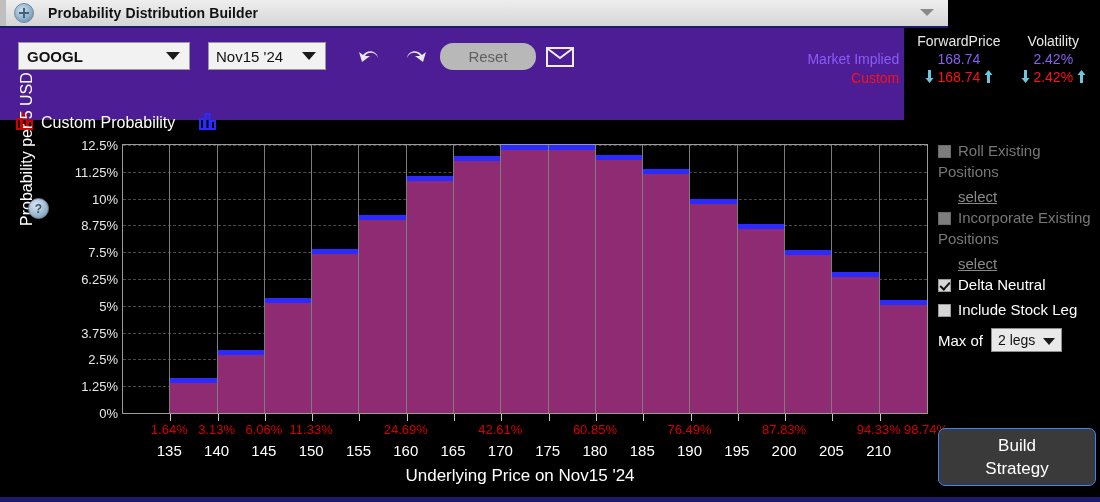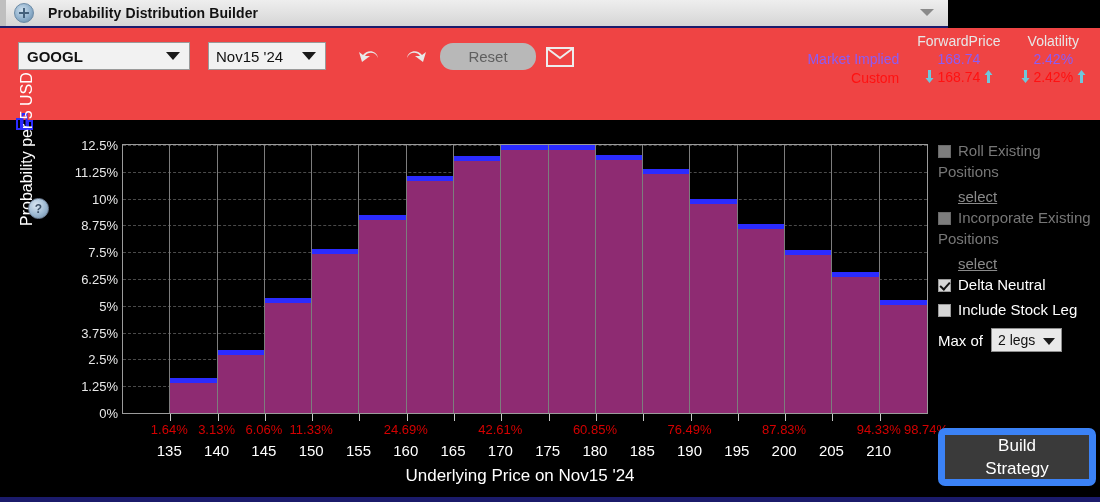--- a/index.html
+++ b/index.html
@@ -15,21 +15,21 @@
     background:radial-gradient(circle at 40% 35%,#cfe0ef 0%,#8fb0cc 55%,#5d7f9e 100%);
     border:1px solid #6b8aa6;position:relative;flex:none;}
   .tb-icon:before,.tb-icon:after{content:"";position:absolute;background:#44617c;}
   .tb-icon:before{left:4px;top:8px;width:10px;height:2px;}
   .tb-icon:after{left:8px;top:4px;width:2px;height:10px;}
   .tb-title{margin-left:14px;font-size:14px;font-weight:bold;color:#111;letter-spacing:.1px;}
   .tb-caret{position:absolute;right:14px;top:9px;width:0;height:0;
     border-left:7px solid transparent;border-right:7px solid transparent;border-top:7px solid #8a8a8a;}
 
   
-  .toolbar{position:absolute;left:0;top:28px;width:1100px;height:92px;background:#ef4444;}
+  .toolbar{position:absolute;left:0;top:28px;width:904px;height:92px;background:#4c1d95;}
   .combo{position:absolute;background:#f2f2f2;border:1px solid #9a9a9a;
     display:flex;align-items:center;box-sizing:border-box;color:#111;}
   .combo .lbl{font-size:15px;font-weight:bold;padding-left:8px;}
   .combo .cv{flex:1;}
   .combo .arw{width:0;height:0;margin-right:9px;
     border-left:7px solid transparent;border-right:7px solid transparent;border-top:8px solid #1a1a1a;}
   #sym{left:18px;top:14px;width:172px;height:28px;}
   #exp{left:208px;top:14px;width:118px;height:28px;}
   #exp .lbl{font-size:15px;font-weight:normal;padding-left:7px;}
 
@@ -94,21 +94,21 @@
     border:solid #111;border-width:0 2px 2px 0;transform:rotate(42deg);}
   .chk .ctext{display:inline;text-align:right;}
   .chk.dis,.chk.dis .ctext{color:#777;}
   .sel{color:#8a8a8a;text-decoration:underline;font-size:15px;margin-left:20px;display:block;
     line-height:21px;cursor:pointer;}
   .maxrow{display:flex;align-items:center;gap:8px;margin-top:8px;}
   .maxrow .mlbl{font-size:15px;color:#fff;}
   .legscombo{background:#e9e9e9;border:1px solid #8e8e8e;color:#111;font-size:14px;
     height:24px;display:flex;align-items:center;padding:0 6px;gap:8px;box-sizing:border-box;}
   .buildbtn{position:absolute;left:938px;top:428px;width:158px;height:58px;
-    background:#3a3a3a;border:7px solid #3b82f6;border-radius:7px;color:#fff;font-size:17px;
+    background:#3a3a3a;border:1px solid #3b82f6;border-radius:7px;color:#fff;font-size:17px;
     display:flex;flex-direction:column;align-items:center;justify-content:center;line-height:23px;
     cursor:pointer;font-family:"Liberation Sans",sans-serif;}
   .bottombar{position:absolute;left:0;bottom:0;width:1100px;height:5px;background:#1b1b6b;}
 </style>
 </head>
 <body>
 
 <div class="app">
 
   <div class="titlebar">
@@ -144,20 +144,30 @@
     <button class="reset">Reset</button>
 
     <div class="iconbtn" id="mail">
       <svg viewBox="0 0 28 20" width="28" height="20">
         <rect x="1" y="1" width="26" height="18" fill="none" stroke="#ededed" stroke-width="2"></rect>
         <path d="M2 2 L14 11 L26 2" fill="none" stroke="#ededed" stroke-width="2"></path>
       </svg>
     </div>
 
     <div class="legend">
+      <div class="item">
+        <span>
+          <svg viewBox="0 0 18 18" width="18" height="18">
+            <rect x="1" y="7" width="4" height="10" fill="none" stroke="#d40000" stroke-width="2"></rect>
+            <rect x="6.5" y="2" width="4" height="15" fill="none" stroke="#d40000" stroke-width="2"></rect>
+            <rect x="12" y="9" width="4" height="8" fill="none" stroke="#d40000" stroke-width="2"></rect>
+          </svg>
+        </span>
+        <span class="txt">Custom Probability</span>
+      </div>
       <div class="item">
         <span>
           <svg viewBox="0 0 18 18" width="18" height="18">
             <rect x="1" y="7" width="4" height="10" fill="none" stroke="#2b2bff" stroke-width="2"></rect>
             <rect x="6.5" y="2" width="4" height="15" fill="none" stroke="#2b2bff" stroke-width="2"></rect>
             <rect x="12" y="9" width="4" height="8" fill="none" stroke="#2b2bff" stroke-width="2"></rect>
           </svg>
         </span>
       </div>
     </div>

